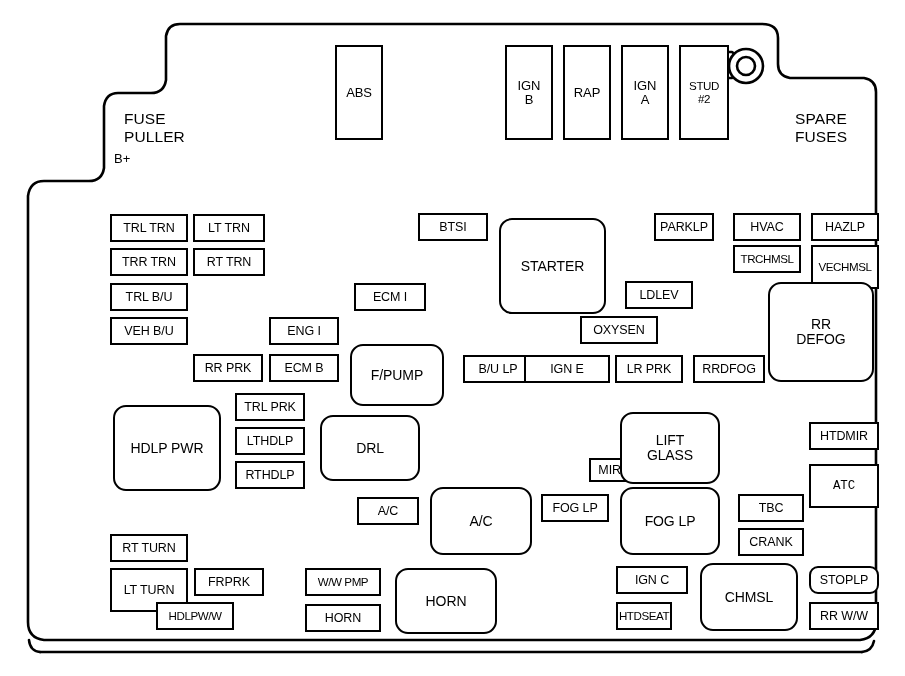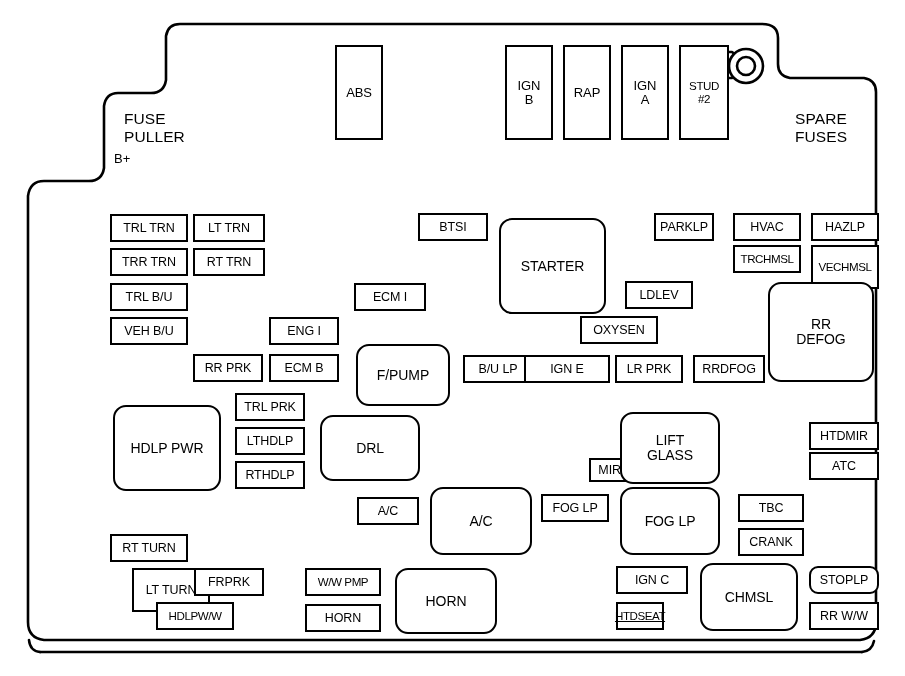--- a/index.html
+++ b/index.html
@@ -164,45 +164,45 @@
   <div class="cell" style="left:733px; top:213px; width:68px; height:28px;">HVAC</div>
   <div class="cell" style="left:811px; top:213px; width:68px; height:28px;">HAZLP</div>
   <div class="cell tight" style="left:733px; top:245px; width:68px; height:28px;">TRCHMSL</div>
   <div class="cell tight" style="left:811px; top:245px; width:68px; height:44px;">VECHMSL</div>
 
   <div class="cell" style="left:235px; top:393px; width:70px; height:28px;">TRL PRK</div>
   <div class="cell" style="left:235px; top:427px; width:70px; height:28px;">LTHDLP</div>
   <div class="cell" style="left:235px; top:461px; width:70px; height:28px;">RTHDLP</div>
 
   <div class="cell" style="left:809px; top:422px; width:70px; height:28px;">HTDMIR</div>
-  <div class="cell" style="left:809px; top:452px; width:70px; height:28px;">ATC</div>
+  <div class="cell" style="left:809px; top:464px; width:70px; height:44px;font-family:Liberation Mono, monospace;">ATC</div>
 
   <div class="cell" style="left:541px; top:458px; width:68px; height:24px;margin-left:48px;">MIR/LKS</div>
   <div class="cell" style="left:541px; top:494px; width:68px; height:28px;">FOG LP</div>
 
   <div class="cell" style="left:357px; top:497px; width:62px; height:28px;">A/C</div>
 
   <div class="cell" style="left:738px; top:494px; width:66px; height:28px;">TBC</div>
   <div class="cell" style="left:738px; top:528px; width:66px; height:28px;">CRANK</div>
 
   <div class="cell" style="left:110px; top:534px; width:78px; height:28px;">RT TURN</div>
-  <div class="cell" style="left:110px; top:568px; width:78px; height:44px;margin-left:22px;">LT TURN</div>
+  <div class="cell" style="left:110px; top:568px; width:78px; height:44px;">LT TURN</div>
   <div class="cell" style="left:194px; top:568px; width:70px; height:28px;">FRPRK</div>
   <div class="cell tight" style="left:110px; top:602px; width:78px; height:28px;margin-left:46px;">HDLPW/W</div>
 
   <div class="cell tight" style="left:305px; top:568px; width:76px; height:28px;">W/W PMP</div>
   <div class="cell" style="left:305px; top:604px; width:76px; height:28px;">HORN</div>
 
   <div class="cell" style="left:616px; top:566px; width:72px; height:28px;">IGN C</div>
-  <div class="cell tight" style="left:616px; top:602px; width:48px; height:28px;text-decoration:underline;">HTDSEAT</div>
+  <div class="cell tight" style="left:616px; top:602px; width:56px; height:28px;">HTDSEAT</div>
   <div class="cell" style="left:809px; top:566px; width:70px; height:28px;border-radius:9px;">STOPLP</div>
   <div class="cell" style="left:809px; top:602px; width:70px; height:28px;">RR W/W</div>
 
   <div class="cell relay" style="left:499px; top:218px; width:107px; height:96px;">STARTER</div>
-  <div class="cell relay" style="left:350px; top:344px; width:94px; height:62px;margin-left:6px;">F/PUMP</div>
+  <div class="cell relay" style="left:350px; top:344px; width:94px; height:62px;">F/PUMP</div>
   <div class="cell relay" style="left:768px; top:282px; width:106px; height:100px;">RR
 DEFOG</div>
   <div class="cell relay" style="left:113px; top:405px; width:108px; height:86px;">HDLP PWR</div>
   <div class="cell relay" style="left:320px; top:415px; width:100px; height:66px;">DRL</div>
   <div class="cell relay" style="left:620px; top:412px; width:100px; height:72px;">LIFT
 GLASS</div>
   <div class="cell relay" style="left:430px; top:487px; width:102px; height:68px;">A/C</div>
   <div class="cell relay" style="left:620px; top:487px; width:100px; height:68px;">FOG LP</div>
   <div class="cell relay" style="left:395px; top:568px; width:102px; height:66px;">HORN</div>
   <div class="cell relay" style="left:700px; top:563px; width:98px; height:68px;">CHMSL</div>

